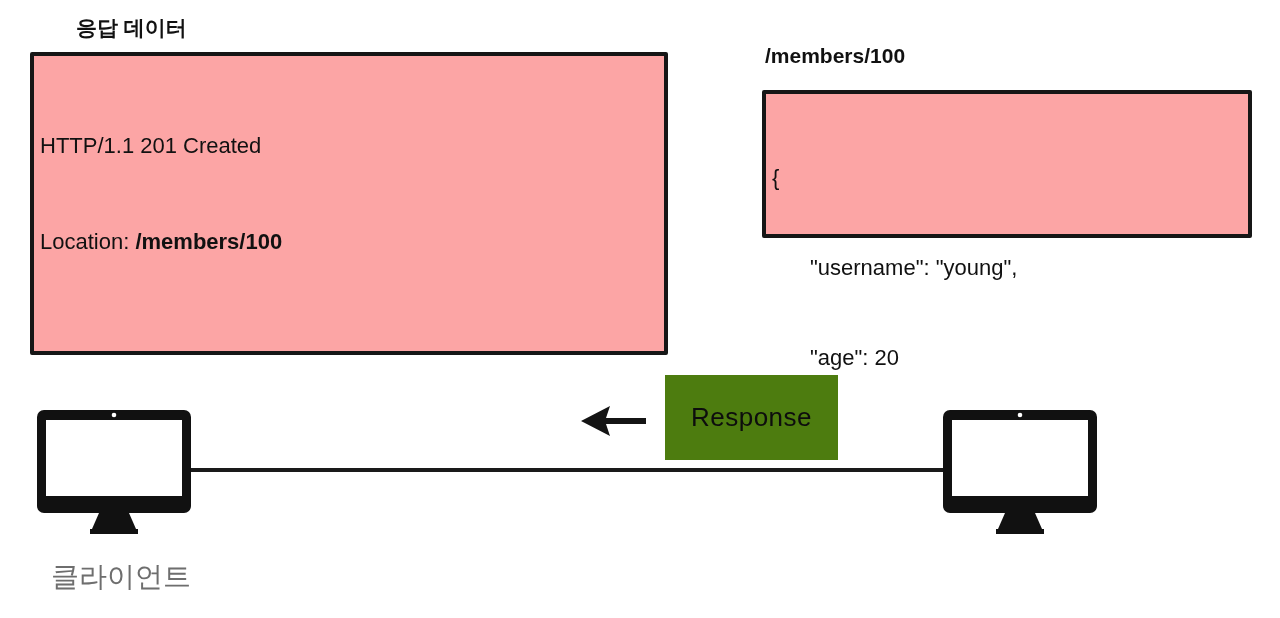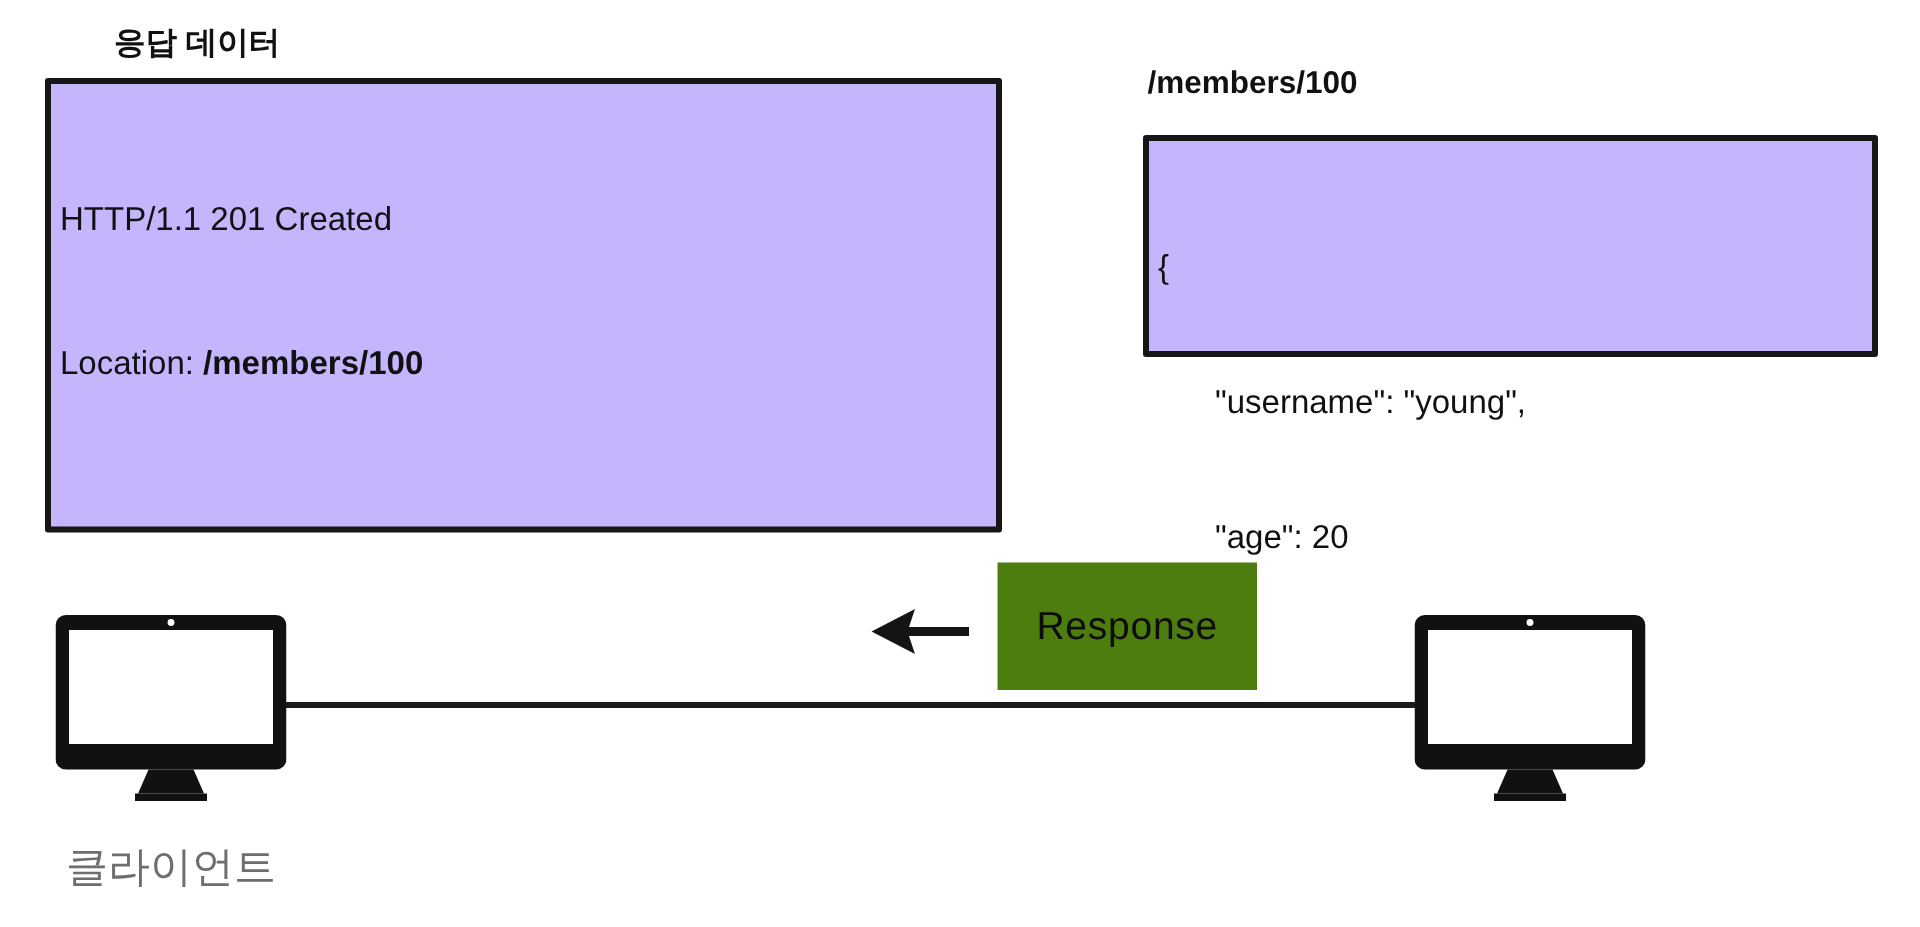--- a/index.html
+++ b/index.html
@@ -19,21 +19,21 @@
     font-size: 21px;
     font-weight: bold;
     color: #111111;
     white-space: nowrap;
   }
   .panel-title.response-title { left: 36px; top: 14px; margin-left: 40px; }
   .panel-title.resource-title { left: 765px; top: 44px; }
 
   .sketch-box {
     position: absolute;
-    background: #c4b5fd;
+    background: #fca5a5;
     border: 4px solid #161616;
     border-radius: 2px;
   }
   .sketch-box.response-msg { left: 30px; top: 52px; width: 638px; height: 303px; }
   .sketch-box.resource-msg { left: 762px; top: 90px; width: 490px; height: 148px; }
 
   .code {
     position: absolute;
     left: 6px; top: 10px; right: 6px;
     font-size: 22px;
@@ -73,21 +73,21 @@
   .response-badge .badge-label {
     font-size: 26px;
     font-weight: 500;
     color: #0d0d0d;
     letter-spacing: 0.5px;
   }
 
   .computer {
     position: absolute;
     width: 154px;
-    text-align: center;
+    text-align: right;
   }
   .computer.client { left: 37px; top: 410px; }
   .computer.server { left: 943px; top: 410px; }
 
   .computer .host-label {
     display: block;
     margin-top: 20px;
     font-size: 28px;
     font-weight: 500;
     color: #6E6E6E;

